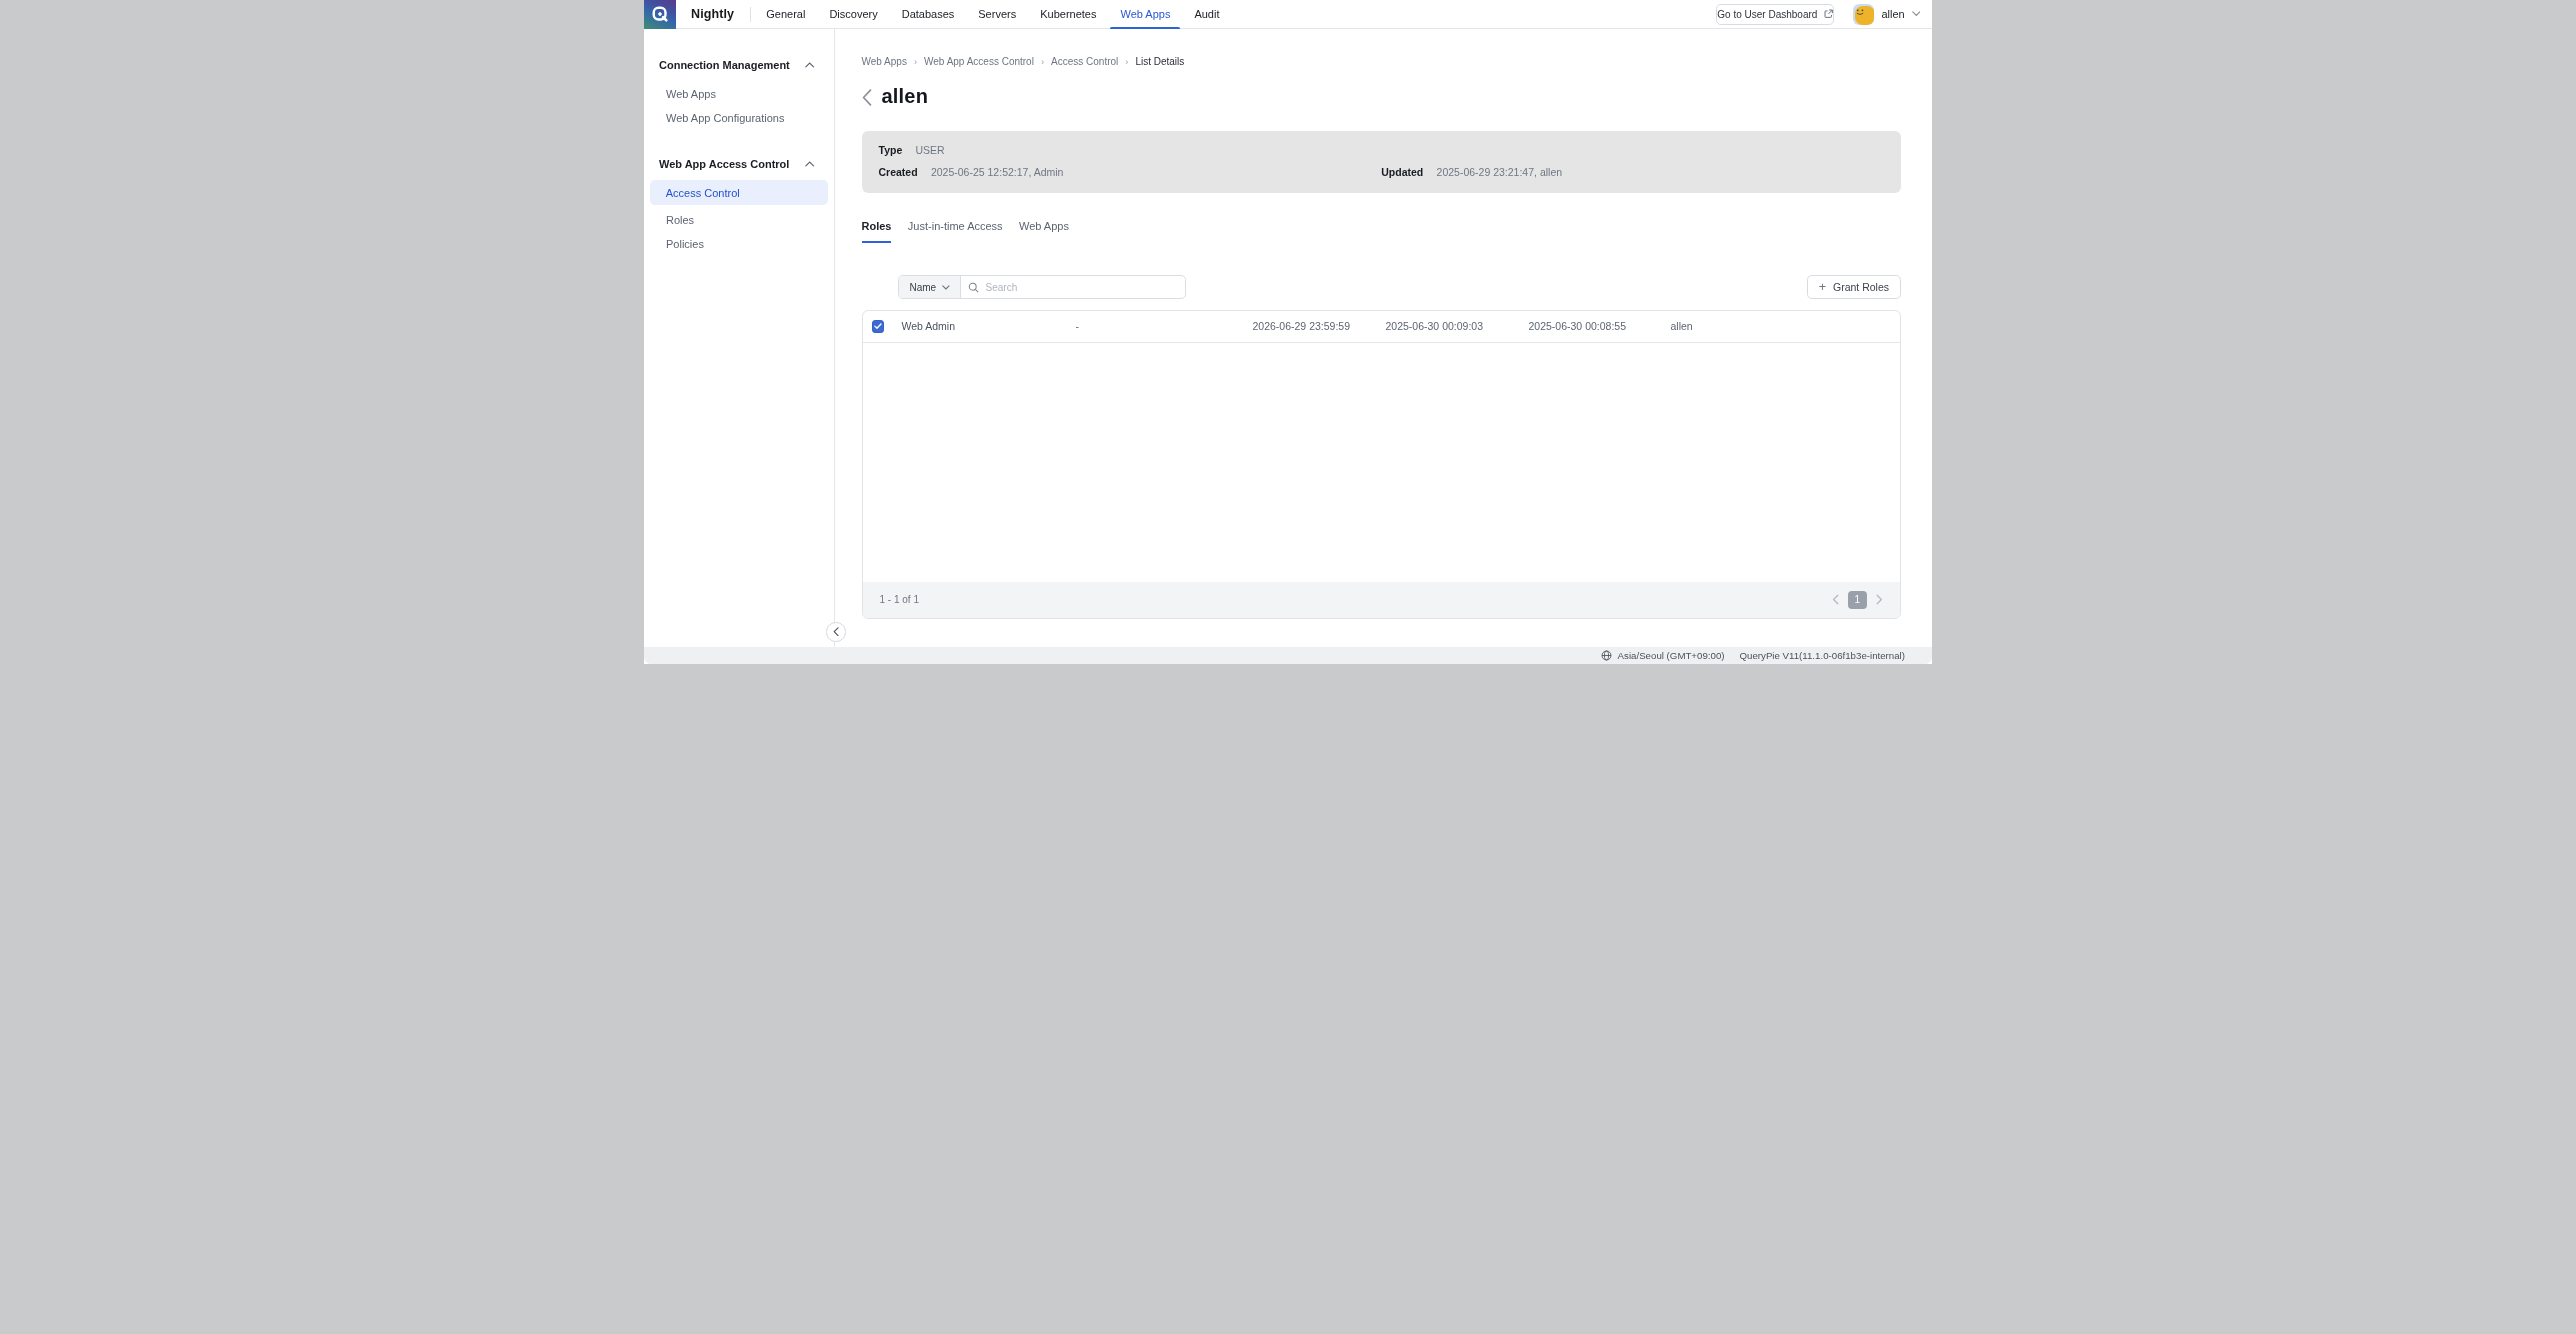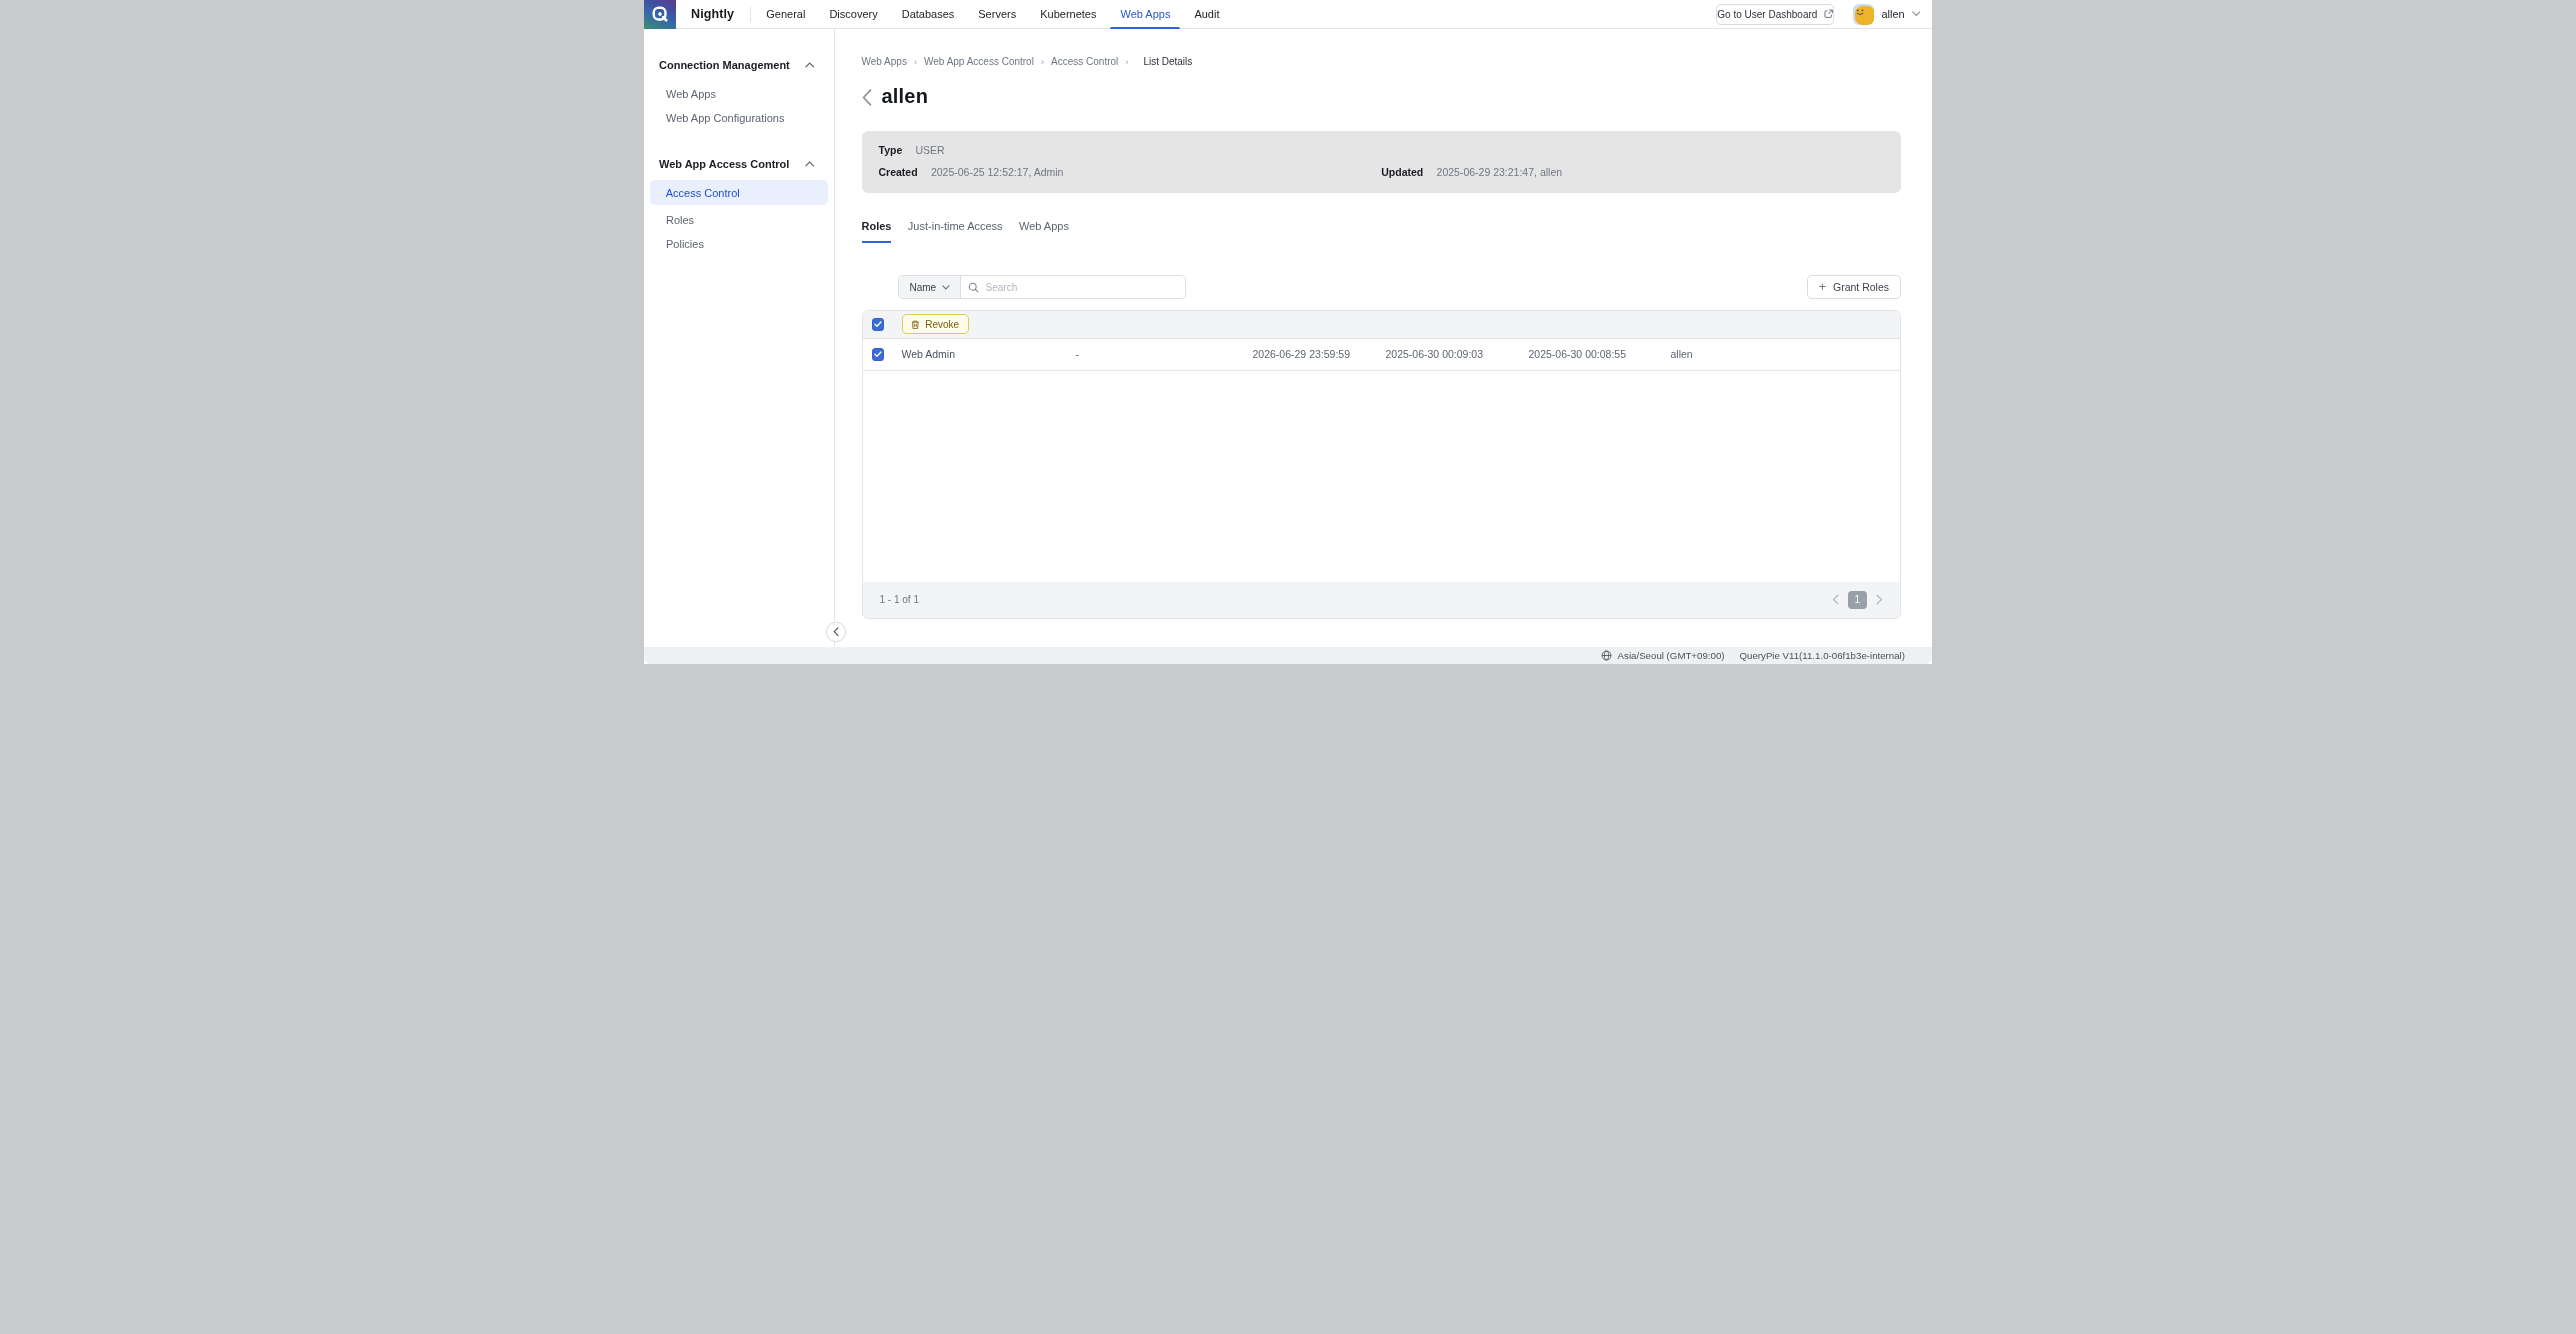--- a/index.html
+++ b/index.html
@@ -32,21 +32,21 @@
   .side-header span { font-size:11px; font-weight:700; color:#1a1d23; }
   .side-item { height:24px; display:flex; align-items:center; padding-left:22px; font-size:11px; color:#5c6470; cursor:pointer; }
   .side-item.selected { background:#e9effd; border-radius:4.7px; margin:2.3px 6.2px; padding-left:15.6px; height:25px; color:#2450cf; }
 
   .collapse-btn { position:absolute; left:182px; top:593px; width:19.5px; height:19.5px; border-radius:50%; background:#fff; border:0.8px solid #d6d9de; display:flex; align-items:center; justify-content:center; cursor:pointer; z-index:6; }
 
   
   .content { flex:1; padding:26.5px 31px 0 26.5px; background:#fff; overflow:hidden; }
   .breadcrumb { display:flex; align-items:center; gap:7px; font-size:10px; color:#70playf; }
   .crumb { color:#6e7582; cursor:pointer; }
-  .crumb.current { color:#2b2f36; cursor:default;margin-left:8px; }
+  .crumb.current { color:#2b2f36; cursor:default; }
   .crumb-sep { color:#9aa1ab; font-size:9.4px; }
   .title-row { display:flex; align-items:center; gap:10px; margin-top:18.7px; }
   .back-btn { display:flex; align-items:center; cursor:pointer; padding-top:1.6px; }
   .page-title { font-size:20px; font-weight:700; color:#15181d; letter-spacing:0.2px; }
 
   .info-box { margin-top:22.6px; background:#e5e5e5; border-radius:6.2px; padding:13.3px 17px 15px; }
   .info-row { display:flex; }
   .info-row + .info-row { margin-top:10px; }
   .info-pair { display:flex; align-items:baseline; }
   .info-label { font-size:10.5px; font-weight:700; color:#191c22; margin-right:13.3px; }
@@ -234,39 +234,20 @@
             <input type="text" placeholder="Search" style="">
           </div>
         </div>
         <button class="grant-btn">
           <span class="plus">+</span>
           <span>Grant Roles</span>
         </button>
       </div>
 
       <div class="table-card">
-        <div class="t-header">
-          <div class="cb-col">
-            <div class="checkbox">
-              <svg width="7.8" height="6.2" viewBox="0 0 10 8" fill="none" stroke="#fff" stroke-width="1.7" stroke-linecap="round" stroke-linejoin="round">
-                  <path d="M1 4 L3.8 6.8 L9 1.2"></path>
-                </svg>
-            </div>
-          </div>
-          <button class="revoke-btn">
-            <svg width="8.6" height="9.4" viewBox="0 0 11 12" fill="none" stroke="#7d5e12" stroke-width="1.1">
-              <path d="M1 2.8 H10"></path>
-                <path d="M3.5 2.8 V1.4 H7.5 V2.8"></path>
-              <path d="M2 2.8 L2.6 11 H8.4 L9 2.8"></path>
-              <path d="M4.3 5 V9"></path>
-                <path d="M6.7 5 V9"></path>
-            </svg>
-            <span>Revoke</span>
-          </button>
-        </div>
 
         <div class="t-row">
           <div class="cb-col">
             <div class="checkbox">
               <svg width="7.8" height="6.2" viewBox="0 0 10 8" fill="none" stroke="#fff" stroke-width="1.7" stroke-linecap="round" stroke-linejoin="round">
                   <path d="M1 4 L3.8 6.8 L9 1.2"></path>
                 </svg>
             </div>
           </div>
           <div class="cell-name">Web Admin</div>

